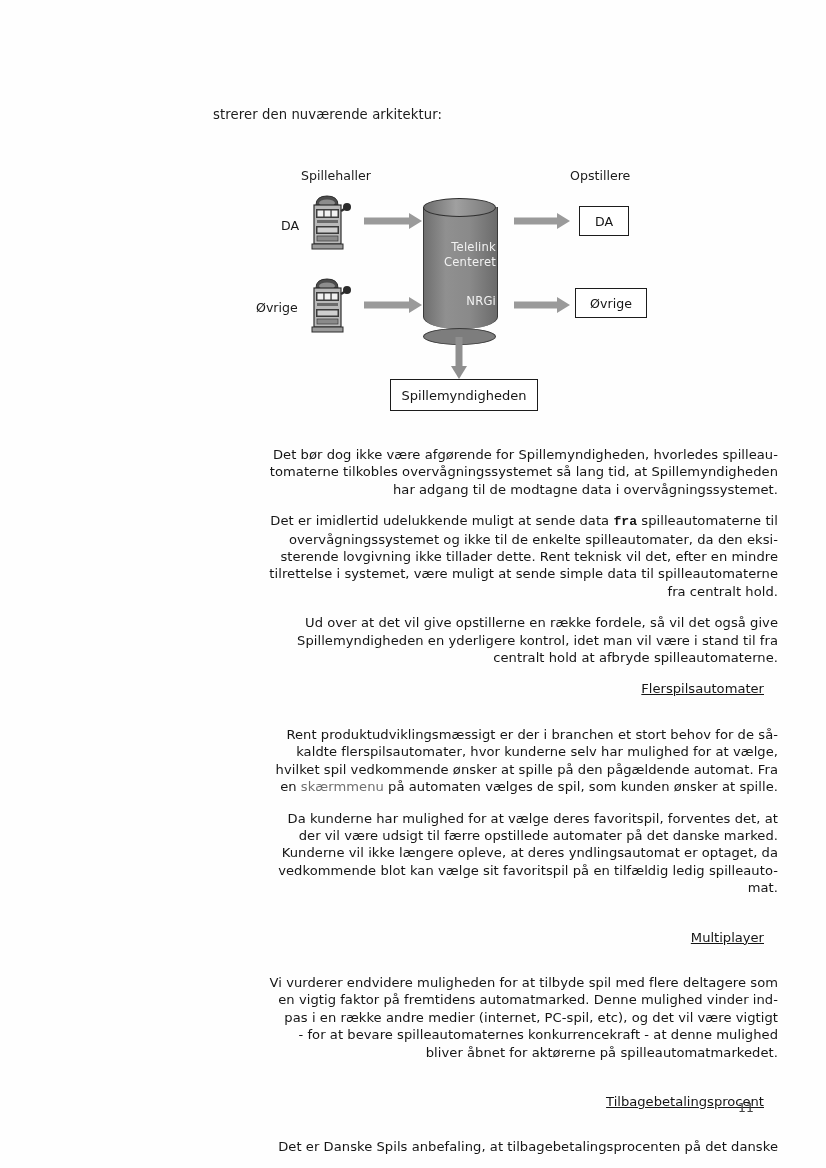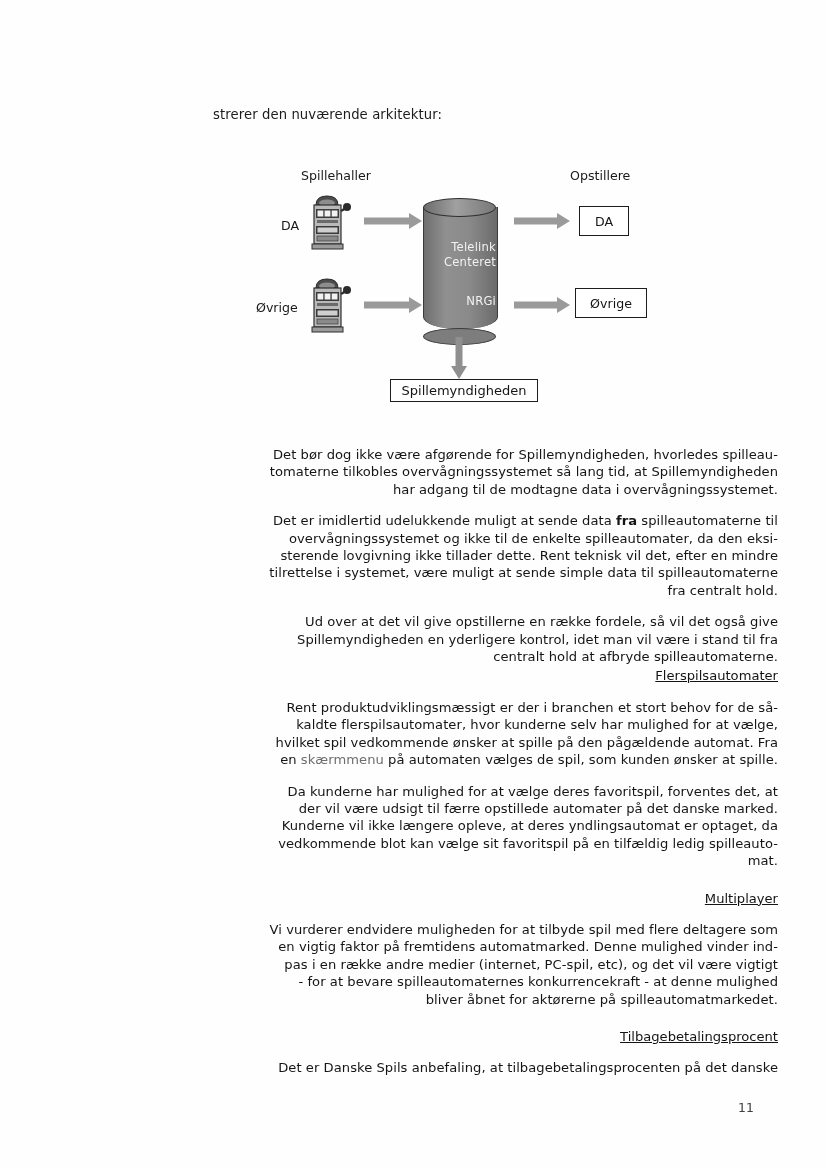--- a/index.html
+++ b/index.html
@@ -43,26 +43,26 @@
     margin: 0 0 14px 0;
     letter-spacing: 0.05px;
     white-space: pre-line;
   }
   .para.tight { margin-bottom: 0; }
   .heading {
     font-size: 13.1px;
     line-height: 17.4px;
     color: #141414;
     text-decoration: underline;
-    margin: 0;
+    margin: 14px;
     display: inline-block;
   }
   .heading-block { margin: 0 0 14px 0; }
   .heading-block.spaced { margin-top: 18px; }
-  .b { font-weight: bold; }
+  .b { font-weight: bold; font-family: Liberation Mono, monospace; }
   .faint { color: #6e6e6e; }
 
   .page-number {
     position: absolute;
     left: 738px;
     top: 1100px;
     font-size: 12.4px;
     color: #404040;
   }
 
@@ -183,21 +183,21 @@
     background: #ffffff;
     font-size: 12.6px;
     color: #151515;
     display: flex;
     align-items: center;
     justify-content: center;
     box-sizing: border-box;
   }
   .outbox.b-da  { left: 329px; top: 41px;  width: 50px;  height: 30px; }
   .outbox.b-ovr { left: 325px; top: 123px; width: 72px;  height: 30px; }
-  .outbox.b-myn { left: 140px; top: 214px; width: 148px; height: 23px; font-size: 13px; }
+  .outbox.b-myn { left: 140px; top: 214px; width: 148px; height: 32px; font-size: 13px; }
 </style>
 </head>
 <body>
 
 <div class="page">
 
   <div class="intro-line">strerer den nuværende arkitektur:</div>
 
   <div class="diagram">
 

